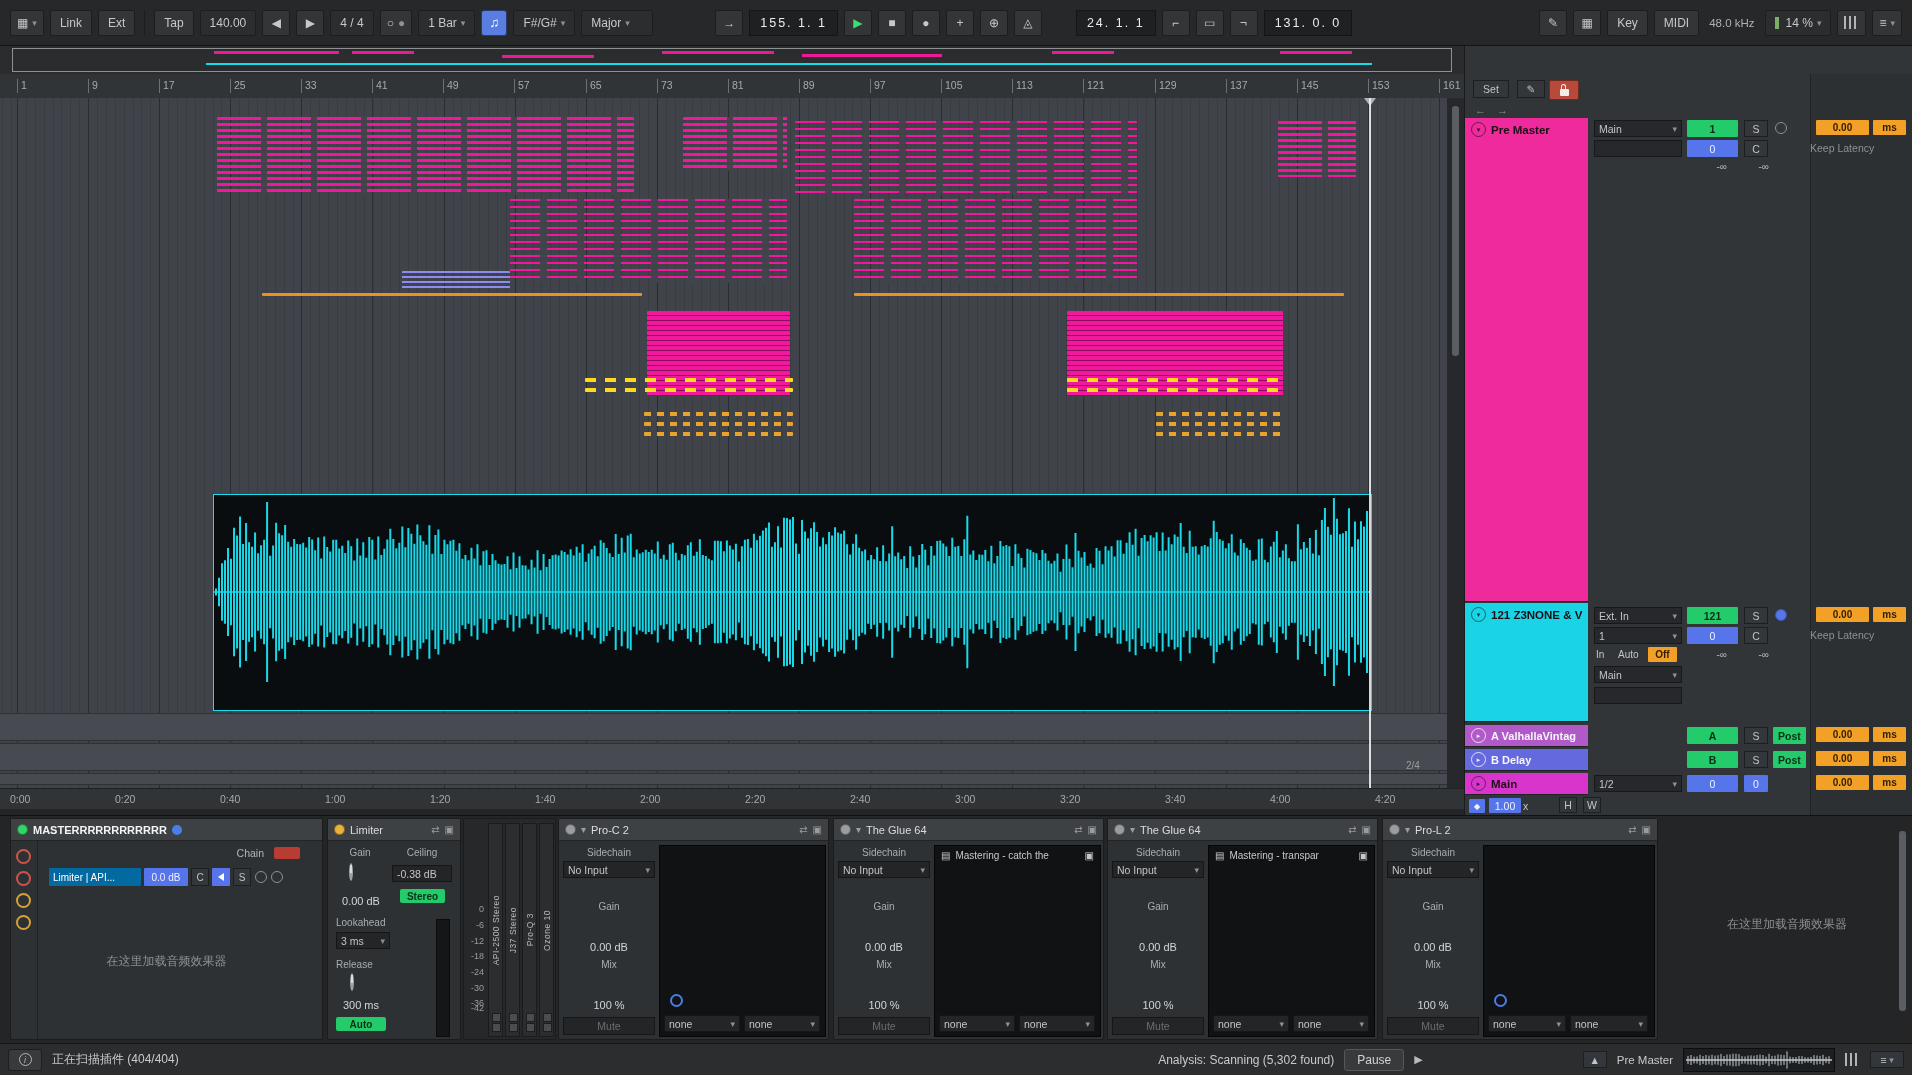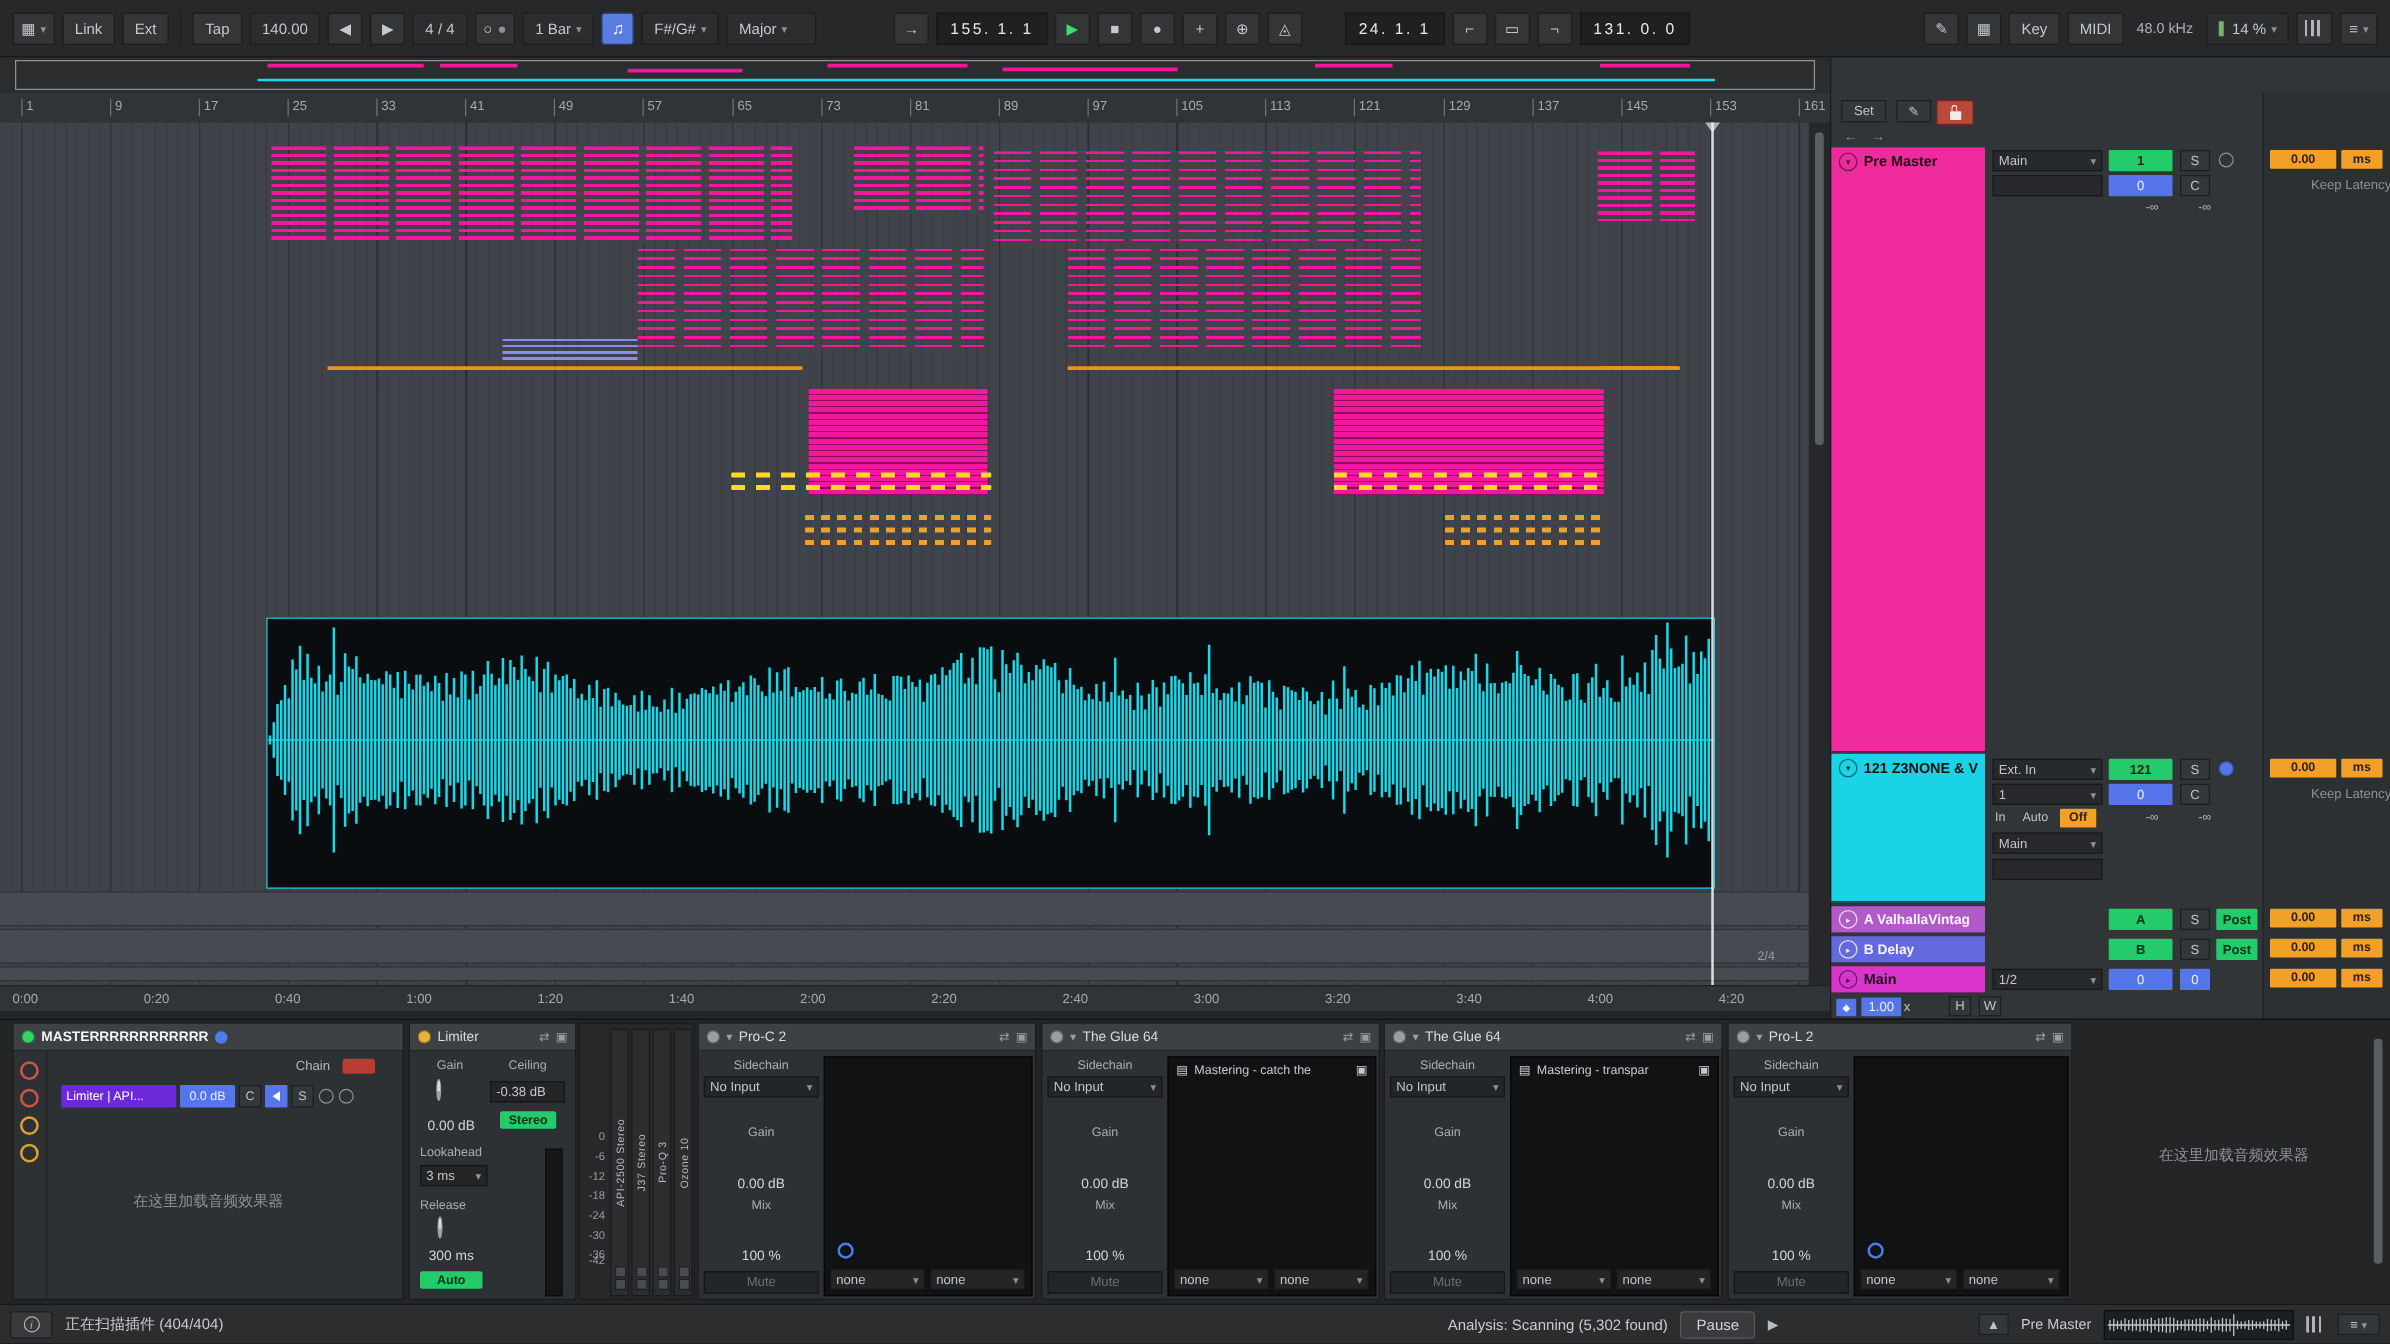--- a/index.html
+++ b/index.html
@@ -84,21 +84,21 @@
         display:flex;align-items:center;justify-content:center;box-sizing:border-box}
   .rsel{background:#26282b;border:1px solid #17181a;color:#c2c5c8;font-size:10.5px;
         display:flex;align-items:center;justify-content:space-between;padding:0 4px;box-sizing:border-box}
   .grn{background:#23cb6b;color:#0a2e17;font-weight:bold;font-size:10.5px;display:flex;
        align-items:center;justify-content:center;border-radius:1px}
   .blu{background:#5675ea;color:#eef2ff;font-size:10.5px;display:flex;align-items:center;
        justify-content:center;border-radius:1px}
   .org{background:#f2a026;color:#2e1d04;font-weight:bold;font-size:10px;display:flex;
        align-items:center;justify-content:center;border-radius:1px}
   .mtr{font-size:10px;color:#b4b7ba;text-align:right}
-  .keeptxt{font-size:10.5px;color:#8e9194;text-align:right}
+  .keeptxt{font-size:10.5px;color:#8e9194;text-align:left}
   .tblock{box-sizing:border-box;border-bottom:1px solid #202224;padding:4px 0 0 6px}
   .tblock .row{display:flex;align-items:center;gap:5px}
   .tname-dark{font-size:11.5px;font-weight:bold;color:#1d1014}
   .tname-lite{font-size:11px;font-weight:bold;color:#f4f6f8}
   .fold-ring{width:13px;height:13px;border-radius:50%;border:1.5px solid rgba(10,10,14,.55);
              display:flex;align-items:center;justify-content:center;font-size:7px;color:rgba(10,10,14,.8)}
   .fold-ring.lite{border-color:rgba(250,250,252,.8);color:rgba(250,250,252,.9)}
   .cbtn{width:12px;height:12px;border-radius:50%;border:1.5px solid #8e9194;box-sizing:border-box;display:inline-block}
   .cbtn.fillblue{background:#5675ea;border-color:#3c54b4}
   .lockbtn{background:#b84a3c;border:1px solid #6e2a20;border-radius:2px;display:flex;
@@ -144,21 +144,21 @@
   .strip{position:absolute;top:4px;height:214px;width:15px;background:#2b2d2f;border:1px solid #191b1d;
          display:flex;align-items:center;justify-content:center;box-sizing:border-box}
   .mini-sq{position:absolute;width:7px;height:7px;background:#4a4d50;border:1px solid #1c1e20;left:3px}
   .scale-num{position:absolute;width:20px;text-align:right;font-size:9px;color:#9a9da0}
   .rack-btncol{position:absolute;left:0;top:0;bottom:0;width:26px;border-right:1px solid #202224}
   .rkbtn{position:absolute;left:5px;width:15px;height:15px;border-radius:50%;border:2px solid;box-sizing:border-box}
   .chain-head{position:absolute;left:30px;right:8px;top:4px;height:16px;display:flex;
               align-items:center;justify-content:flex-end;gap:10px;padding-right:14px}
   .redbadge{width:26px;height:12px;background:#b83c34;border-radius:2px}
   .chain-row{position:absolute;left:30px;right:4px;top:26px;height:20px}
-  .chain-name{position:absolute;left:8px;top:1px;width:92px;height:18px;background:#6d28d9;color:#fff;
+  .chain-name{position:absolute;left:8px;top:1px;width:92px;height:18px;background:#0369a1;color:#fff;
               font-size:10px;display:flex;align-items:center;padding:0 4px;box-sizing:border-box;border-radius:1px}
   .chainbox{position:absolute;top:1px;height:18px;font-size:10px}
   .spk-tri{width:0;height:0;border-top:4px solid transparent;border-bottom:4px solid transparent;
            border-right:6px solid #fff}
   .drop-text{position:absolute;left:0;right:0;text-align:center;color:#8e9194;font-size:12px}
 
   
   .status{position:absolute;left:0;top:1043px;width:1912px;height:32px;background:#2b2d2f;
           border-top:1px solid #161718;display:flex;align-items:center;padding:0 8px;gap:10px;
           box-sizing:border-box;font-size:12px}

